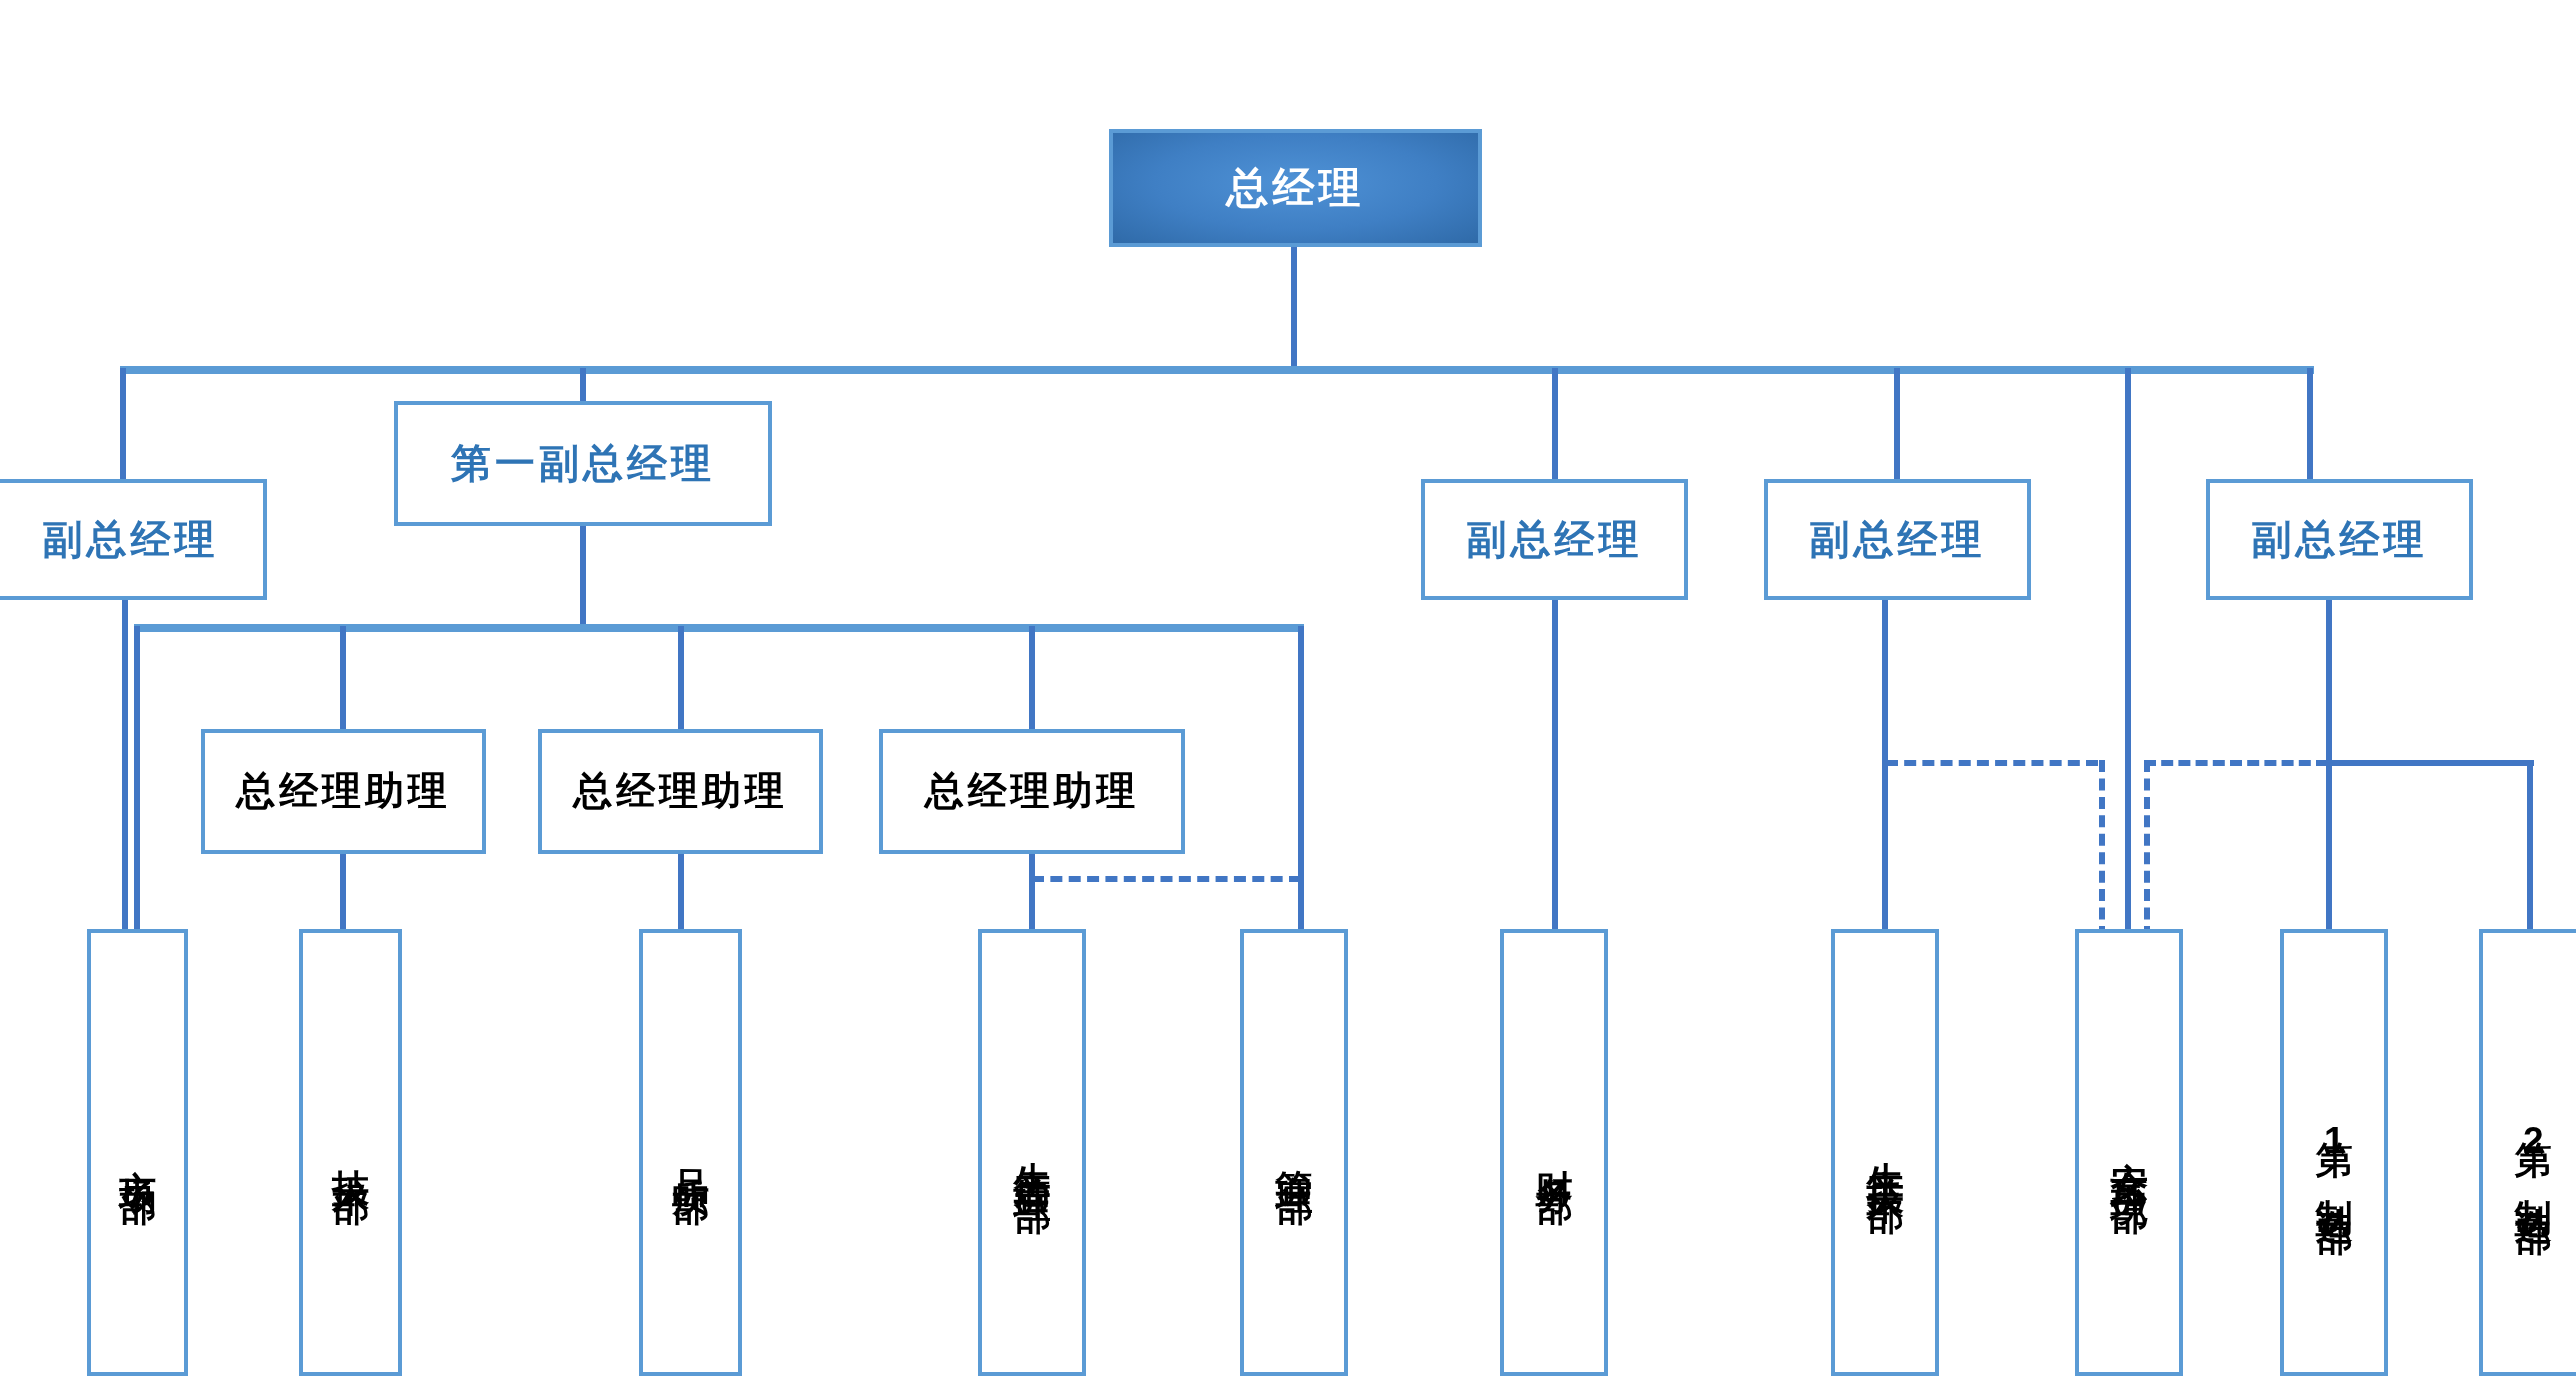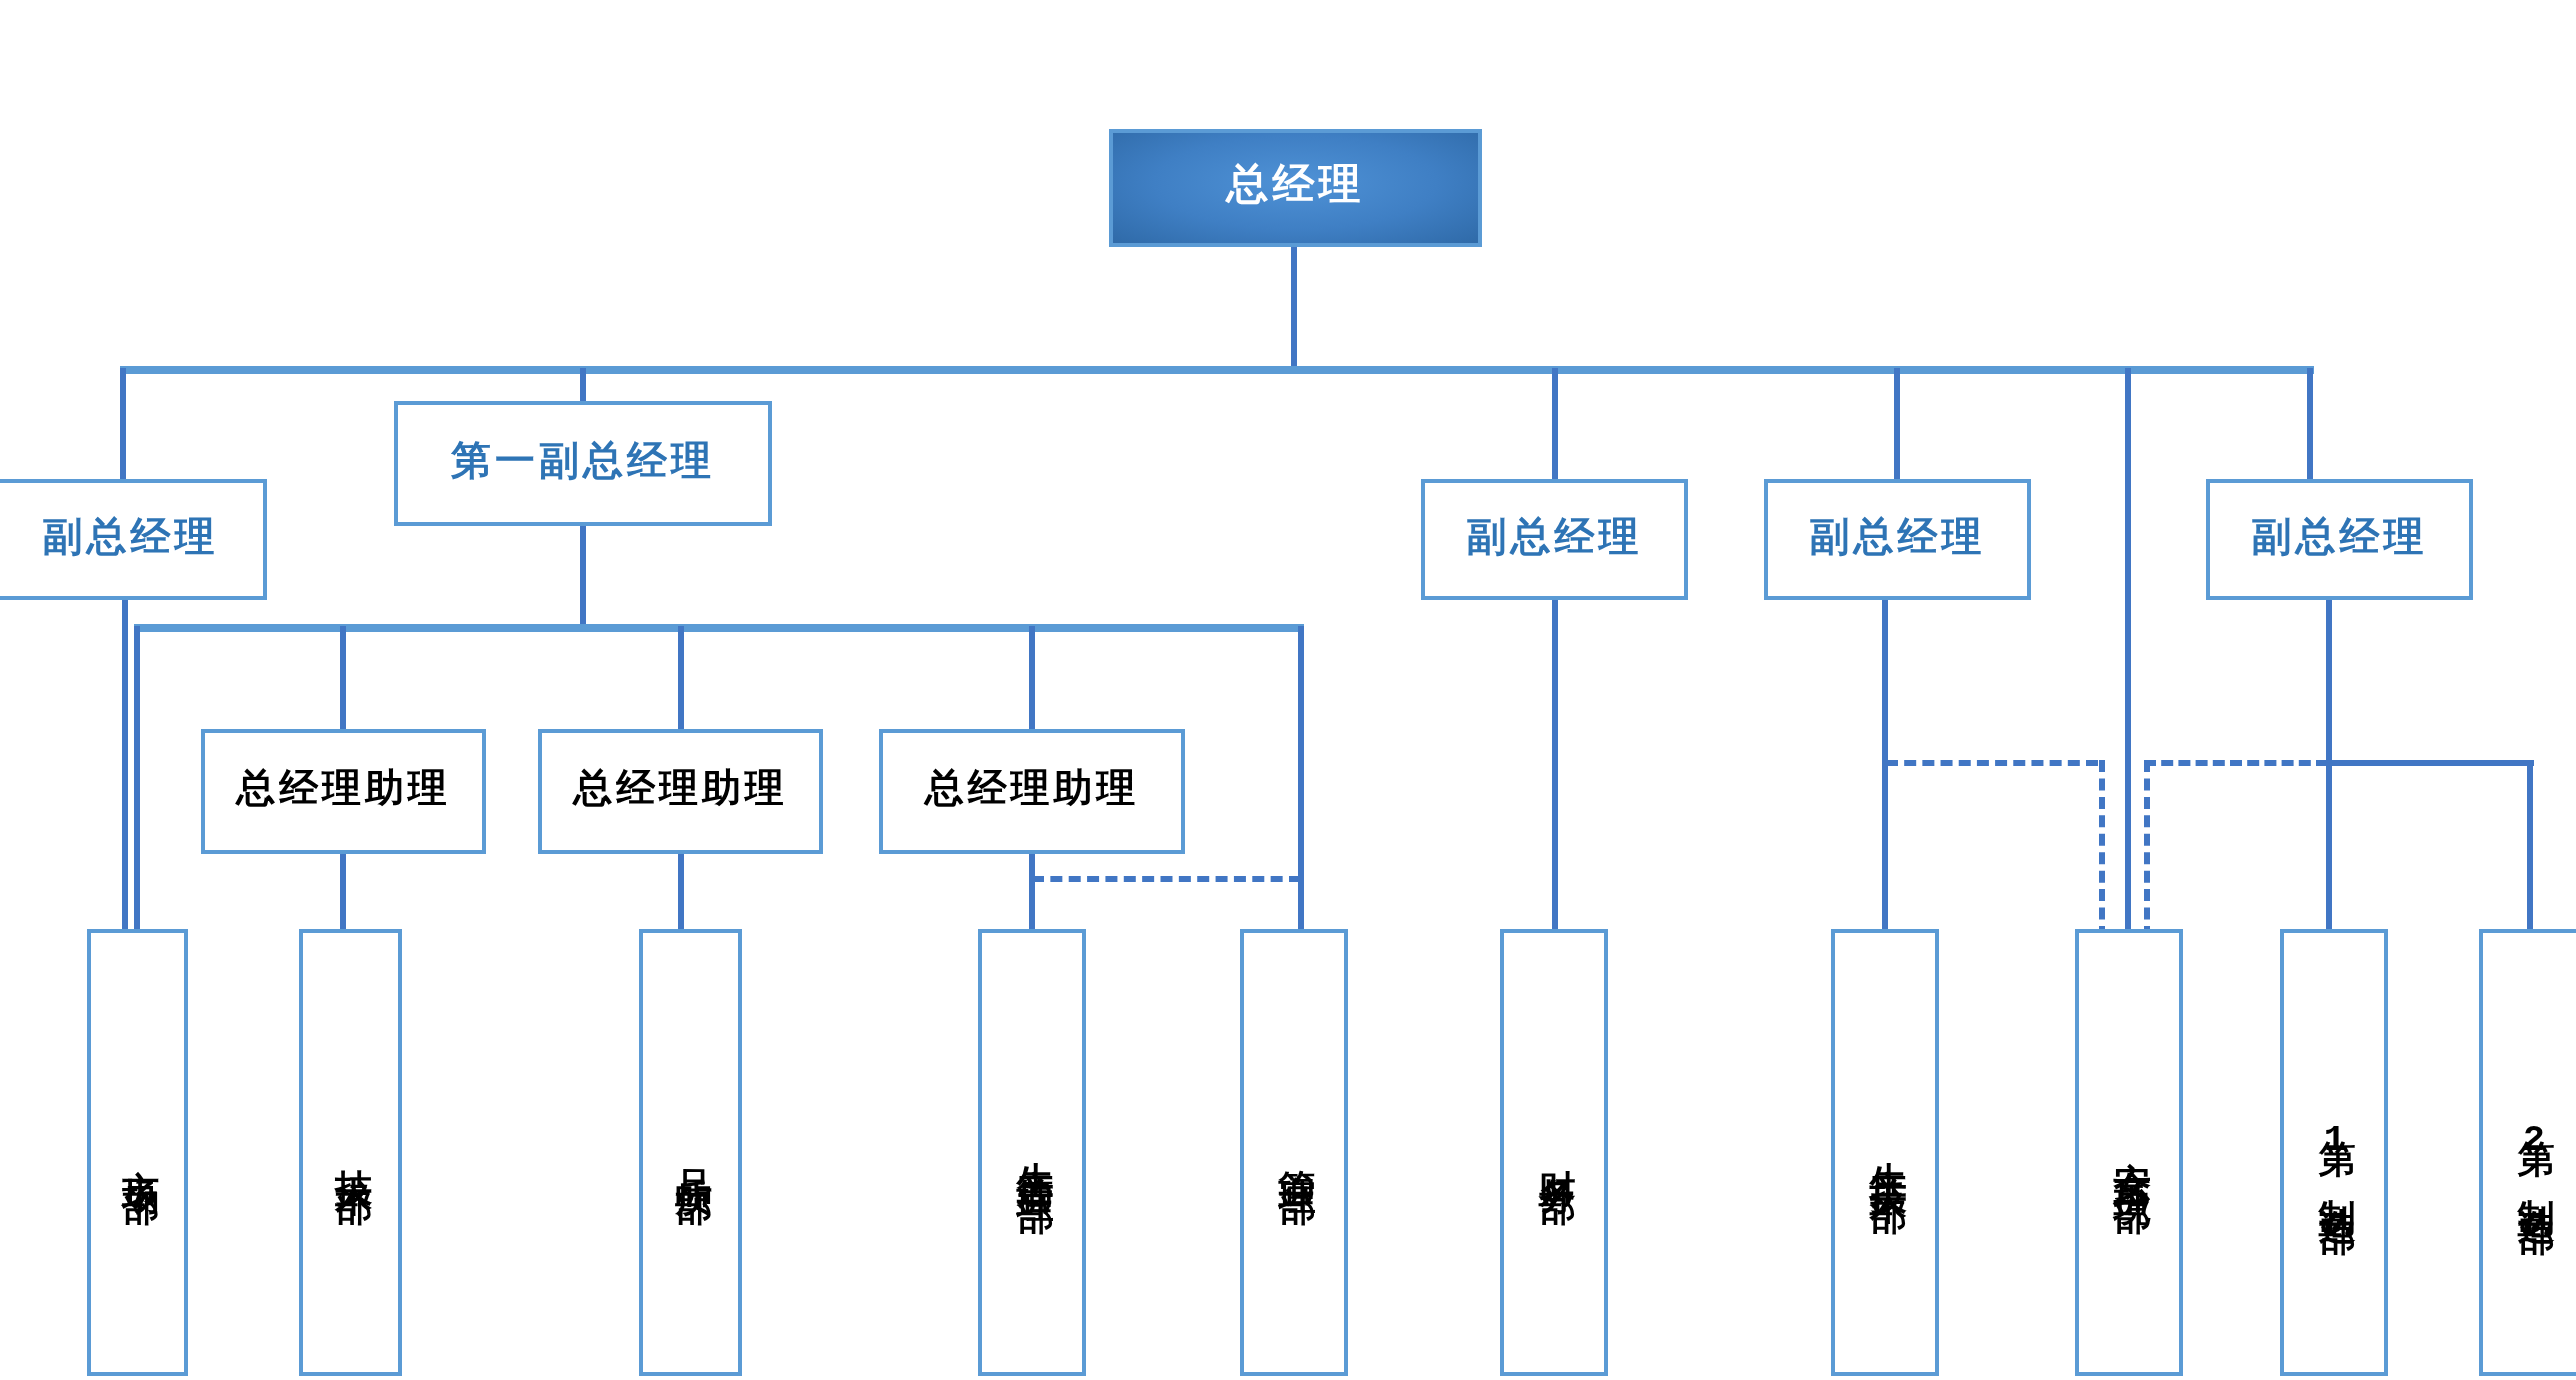--- a/index.html
+++ b/index.html
@@ -3,21 +3,21 @@
 <meta charset="utf-8">
 <title>Organization Chart</title>
 <style>
   html,body{margin:0;padding:0;}
   body{
     width:2576px;height:1380px;
     background:#ffffff;
     font-family:"Liberation Sans","DejaVu Sans",sans-serif;
     overflow:hidden;
   }
-  #chart{position:relative;width:2576px;height:1380px;font-family:Liberation Mono, monospace;}
+  #chart{position:relative;width:2576px;height:1380px;}
 
   
   .ln{position:absolute;background:#4176c4;}
   .ln.light{background:#5b9bd5;}
   .dash-h{position:absolute;height:0;border-top:6.4px dashed #4176c4;}
   .dash-v{position:absolute;width:0;border-left:6.4px dashed #4176c4;}
 
   
   .box{
     position:absolute;

